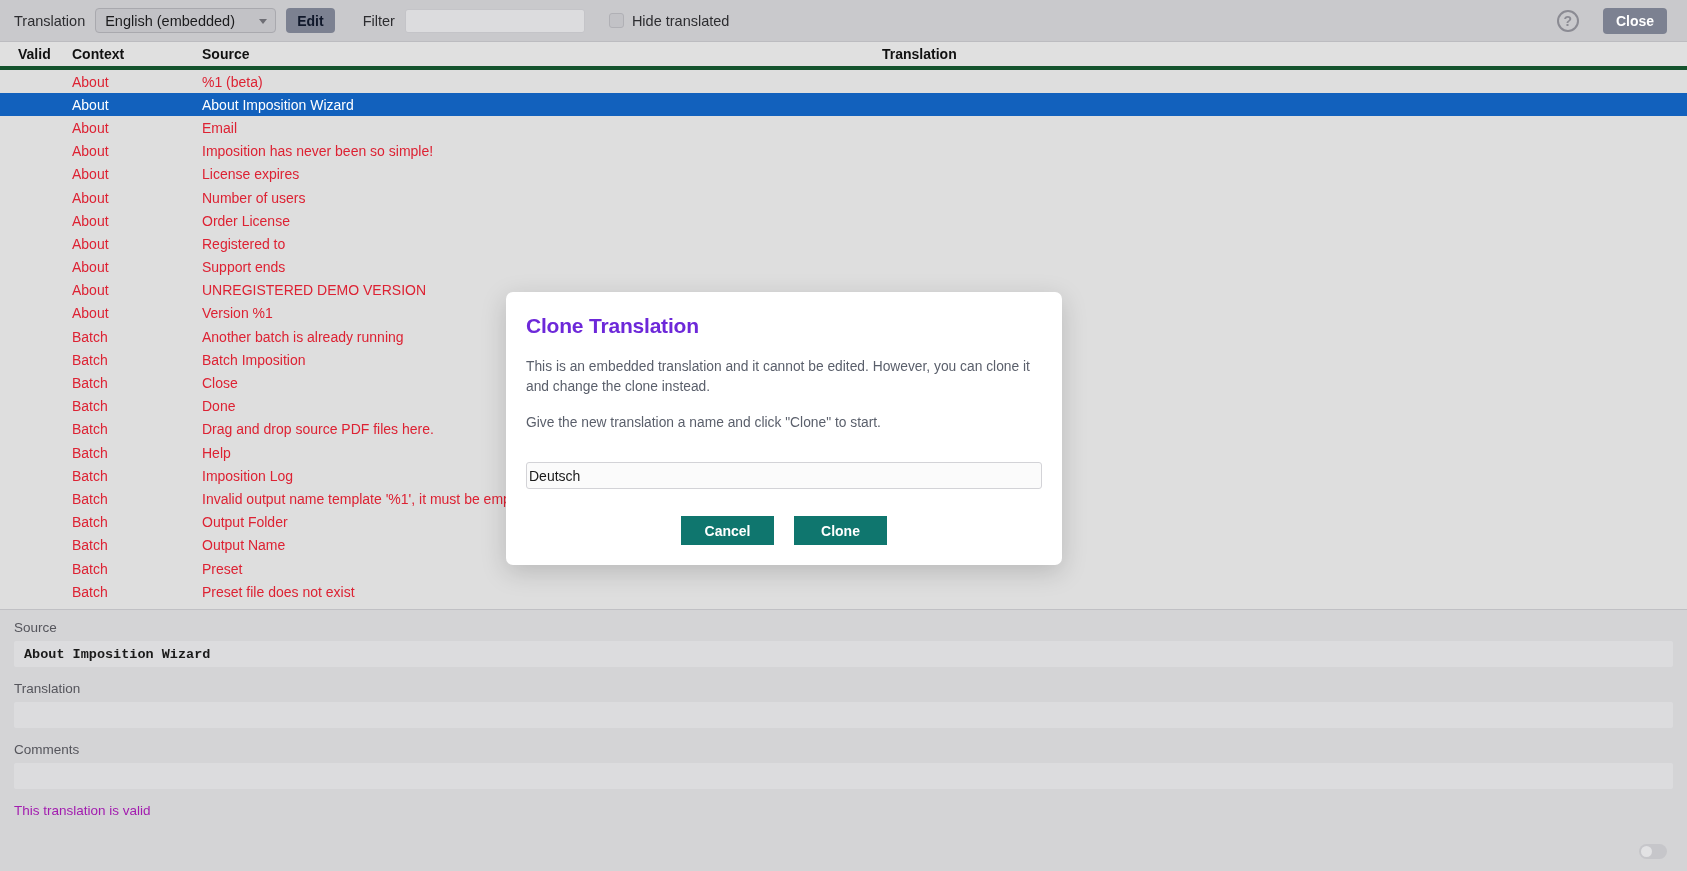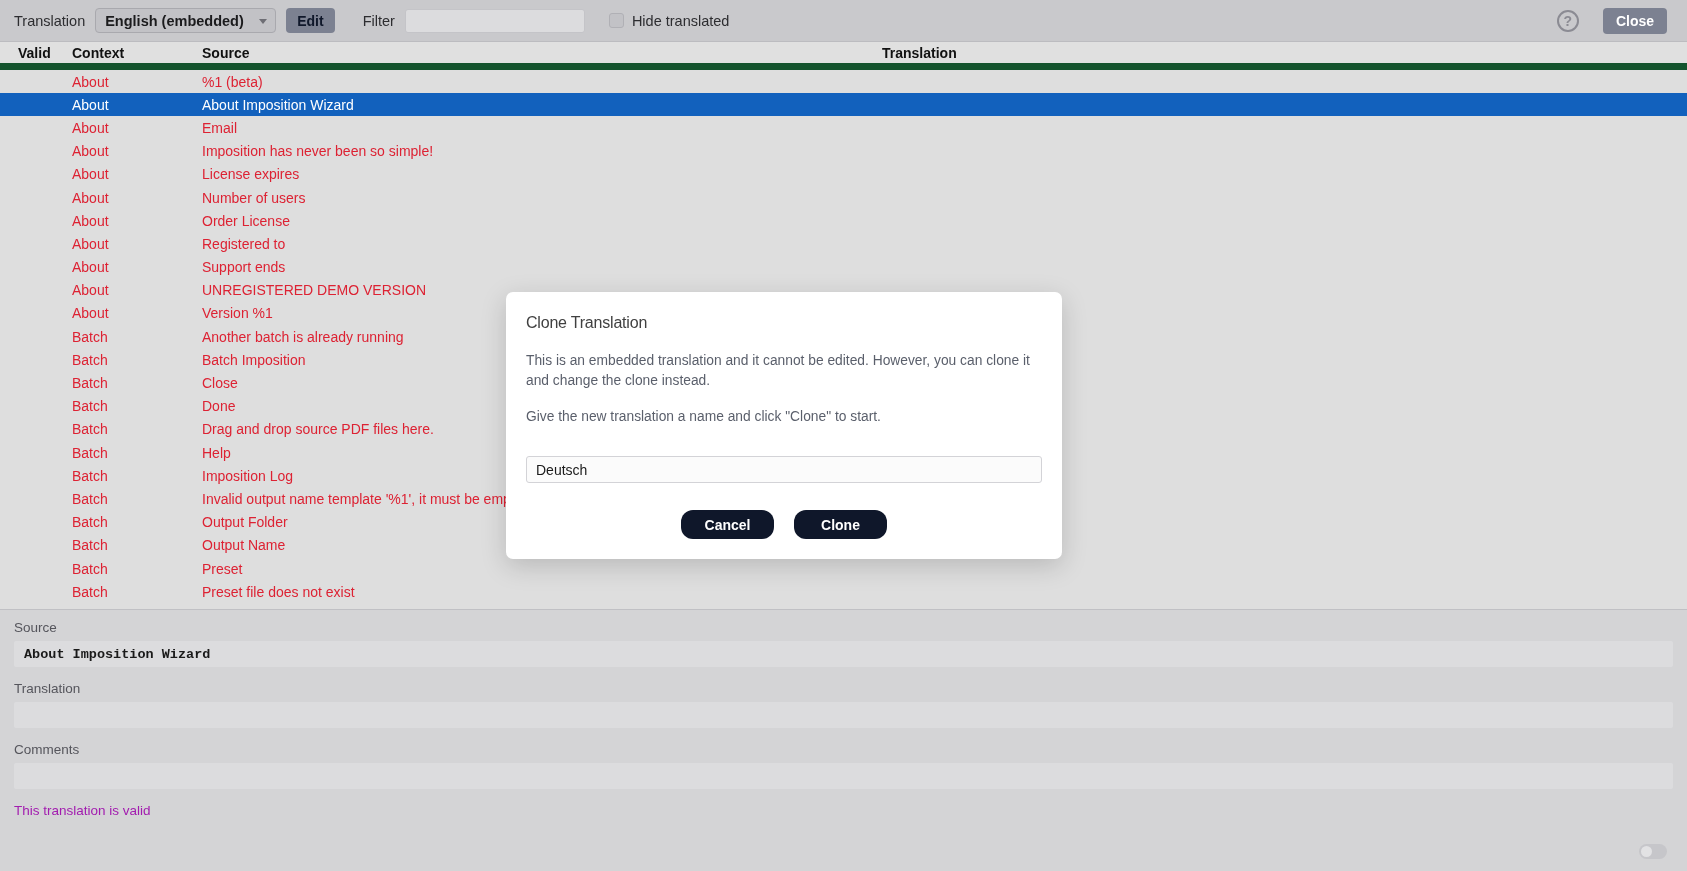--- a/index.html
+++ b/index.html
@@ -38,21 +38,21 @@
     position: relative;
     width: 181px; height: 25px;
     background: #c2c2c6;
     border: 1px solid #a9a9ae;
     border-radius: 4px;
     display: flex; align-items: center;
     padding: 0 20px 0 9px;
   }
   .select-wrap .sel-text {
     font-size: 14.5px; color: #1b1b1d;
-    white-space: nowrap; overflow: hidden; font-weight: bold;
+    white-space: nowrap; overflow: hidden;
   }
   .caret {
     position: absolute; right: 8px; top: 50%;
     width: 0; height: 0;
     margin-top: -2px;
     border-left: 4.5px solid transparent;
     border-right: 4.5px solid transparent;
     border-top: 5px solid #6e6e75;
   }
   .btn-edit {
@@ -110,21 +110,21 @@
   
   .table-area {
     flex: 1 1 auto;
     background: #dedede;
     overflow: hidden;
     position: relative;
   }
   .thead {
     height: 28px;
     background: #e0e0e0;
-    border-bottom: 7px solid #14532d;
+    border-bottom: 4px solid #14532d;
     display: flex;
     align-items: center;
     font-size: 14px; font-weight: bold; color: #111;
   }
   .col-valid  { width: 72px; padding-left: 18px; }
   .col-ctx    { width: 130px; }
   .col-src    { width: 680px; }
   .col-trans  { flex: 1; }
   .trow {
     height: 23.2px;
@@ -193,54 +193,54 @@
     position: absolute;
     left: 506px; top: 292px;
     width: 556px;
     background: #ffffff;
     border-radius: 7px;
     box-shadow: 0 7px 26px rgba(0,0,0,0.17);
     padding: 22px 20px 20px 20px;
   }
   .modal h2 {
     margin: 0 0 19px 0;
-    font-size: 16px;
-    font-weight: normal;
-    color: #404040;
+    font-size: 21px;
+    font-weight: bold;
+    color: #6d28d9;
     letter-spacing: -0.2px;
   }
   .modal p {
     margin: 0 0 15px 0;
     font-size: 13.8px;
     line-height: 1.48;
     color: #5a5f6b;
   }
   .modal-input {
     width: 100%;
     height: 27px;
     background: #fbfbfb;
     border: 1px solid #d3d3d7;
     border-radius: 3px;
     font-size: 14px;
     color: #1a1a1a;
-    padding: 0 9px;
+    padding: 0 2px;
     margin-top: 14px;
   }
   .modal-actions {
     display: flex;
     justify-content: center;
     gap: 20px;
     margin-top: 27px;
   }
   .mbtn {
     width: 93px; height: 29px;
-    background: #0f172a;
+    background: #0f766e;
     color: #ffffff;
     border: none;
-    border-radius: 12px;
+    border-radius: 0;
     font-size: 14px;
     font-weight: bold;
     cursor: pointer;
   }
 </style>
 </head>
 <body>
 
 <div id="app">
 

